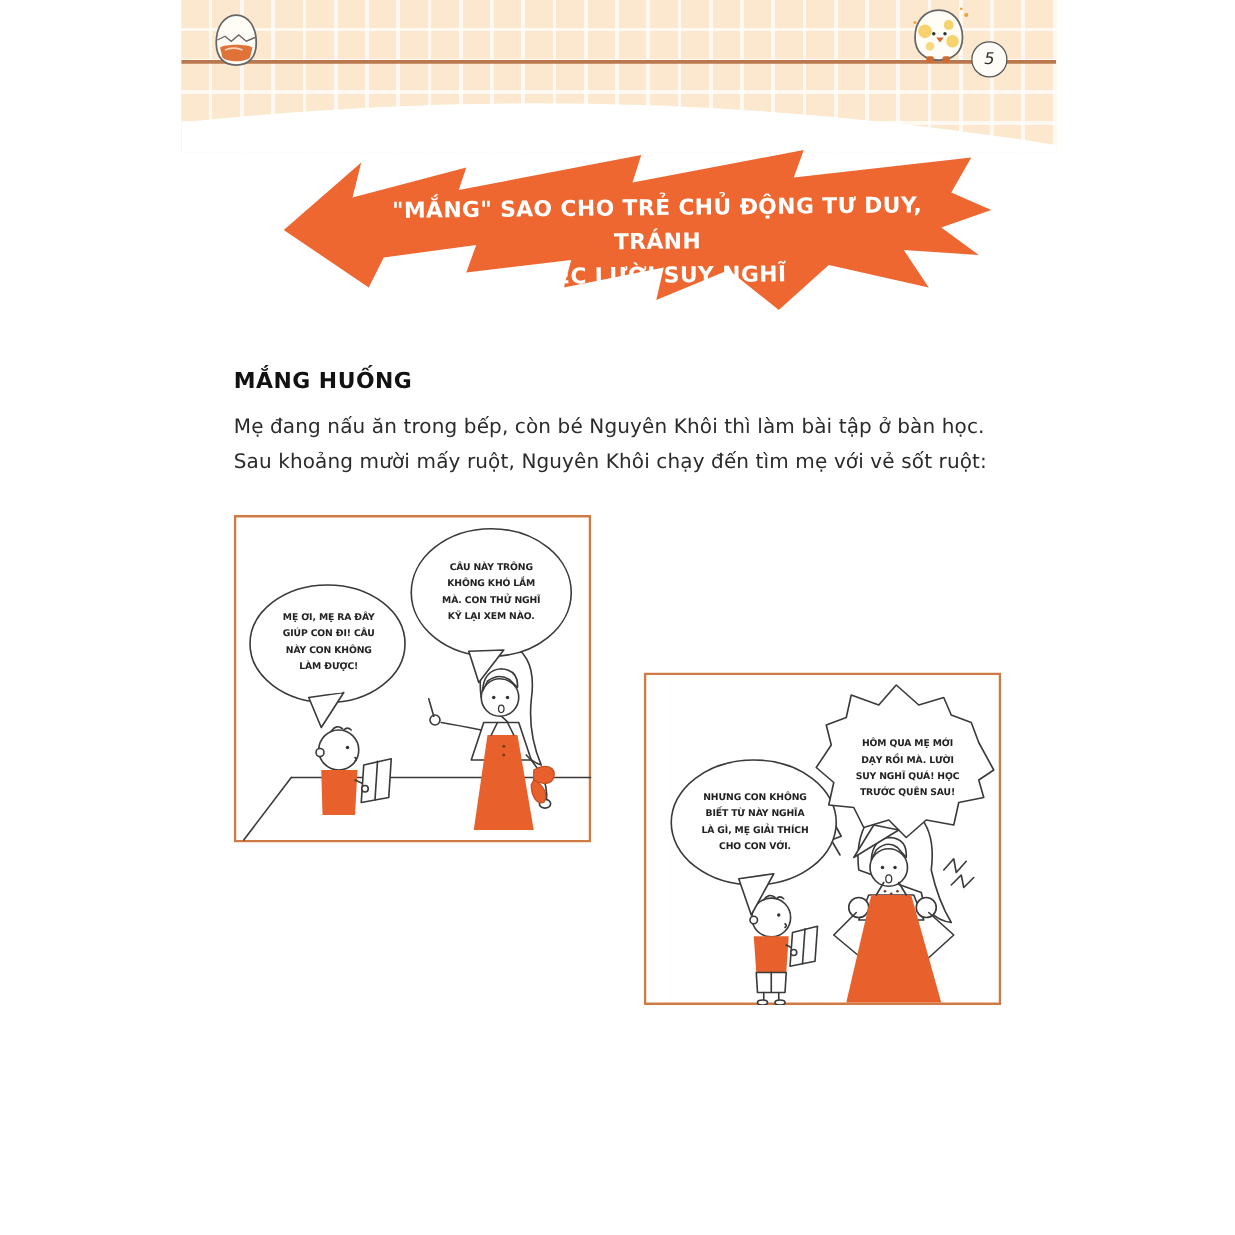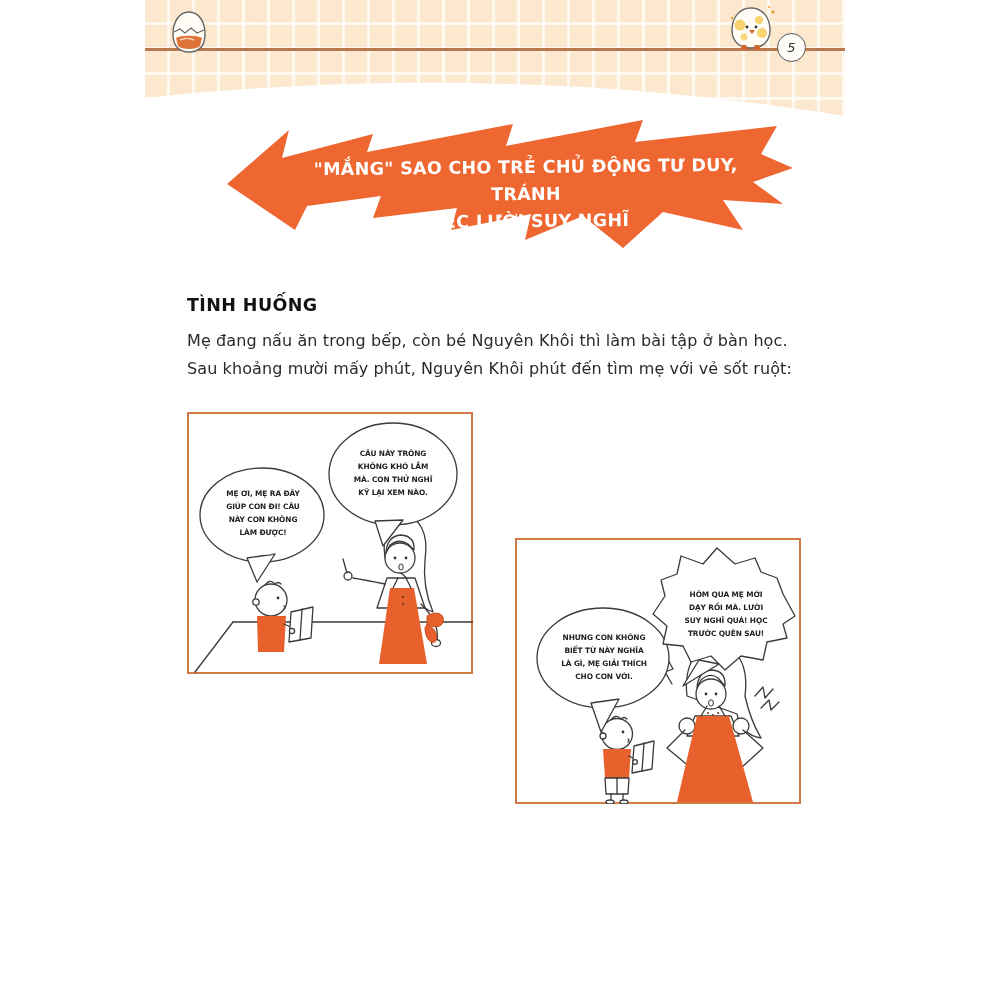--- a/index.html
+++ b/index.html
@@ -88,22 +88,22 @@
         2,66 64,12 57,40 148,16 142,34 288,6 281,28 418,2 410,24 552,8
         536,36 568,50 528,64 558,86 498,82 518,112 438,94 398,130 358,98
         300,122 306,96 226,112 232,90 148,100 156,78 82,88 70,112"></polygon>
     </svg>
     <div class="abs banner-text">
       <div>"MẮNG" SAO CHO TRẺ CHỦ ĐỘNG TƯ DUY, TRÁNH</div>
       <div>VIỆC LƯỜI SUY NGHĨ</div>
     </div>
   </div>
 
-  <div class="abs section-heading">TÌNH HUỐNG</div>
-  <div class="abs intro-paragraph">Mẹ đang nấu ăn trong bếp, còn bé Nguyên Khôi thì làm bài tập ở bàn học. Sau khoảng mười mấy phút, Nguyên Khôi phút đến tìm mẹ với vẻ sốt ruột:</div>
+  <div class="abs section-heading">MẮNG HUỐNG</div>
+  <div class="abs intro-paragraph">Mẹ đang nấu ăn trong bếp, còn bé Nguyên Khôi thì làm bài tập ở bàn học. Sau khoảng mười mấy ruột, Nguyên Khôi chạy đến tìm mẹ với vẻ sốt ruột:</div>
 
   <svg class="abs panel1" width="286" height="262" viewBox="0 0 286 262">
     <rect x="1" y="1" width="284" height="260" fill="#ffffff" stroke="#d07a45" stroke-width="2"></rect>
 
     <g>
       <path class="ln" d="M46,210 L286,210"></path>
       <path class="ln" d="M46,210 L8,260"></path>
     </g>
 
     <g>

